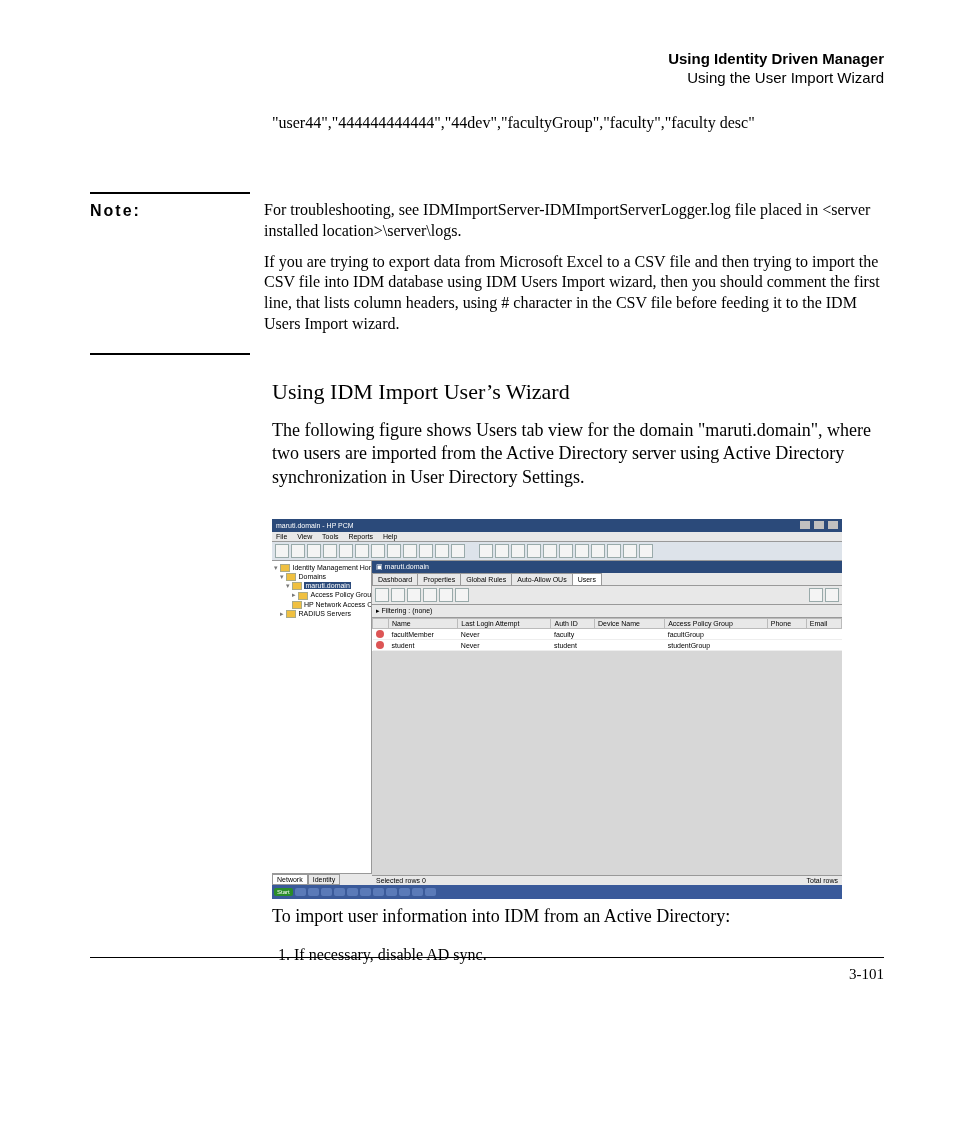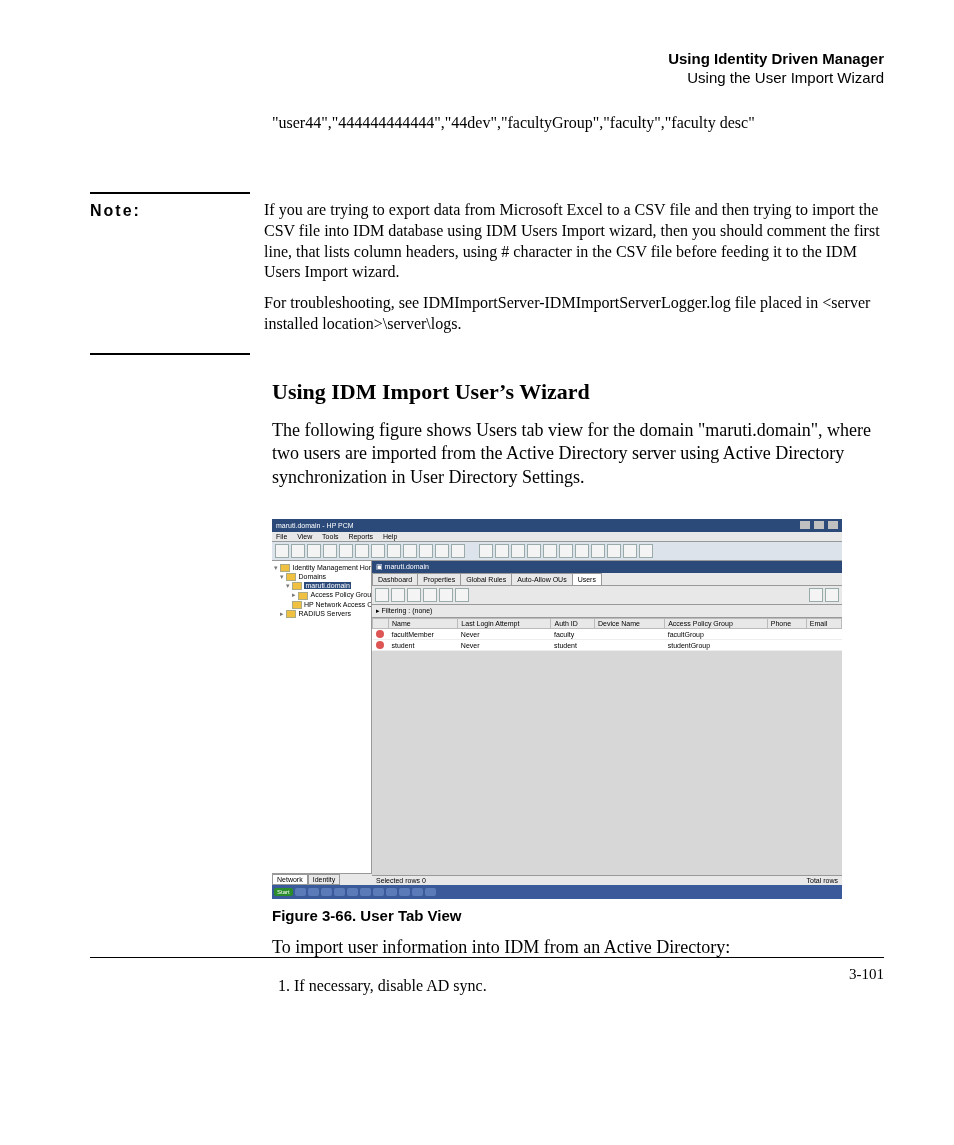--- a/index.html
+++ b/index.html
@@ -58,21 +58,21 @@
   }
   .note-body {
     flex: 1;
     padding: 8px 0 10px 0;
     font-size: 16px;
     line-height: 1.3;
   }
   .note-body p { margin: 0 0 10px 0; }
   .h3 {
     font-size: 22px;
-    font-weight: bold;
+    font-weight: normal;
     margin: 24px 0 14px 0;
   }
   .para {
     font-size: 18px;
     line-height: 1.3;
     margin: 0 0 18px 0;
   }
   
   .ss {
     width: 570px;
@@ -275,22 +275,22 @@
 
   <div class="body-col">
     <div class="code-line">"user44","444444444444","44dev","facultyGroup","faculty","faculty desc"</div>
   </div>
 
   <div class="note-row">
     <div class="note-label-col">
       <div class="note-label">Note:</div>
     </div>
     <div class="note-body">
+      <p>For troubleshooting, see IDMImportServer-IDMImportServerLogger.log file placed in &lt;server installed location&gt;\server\logs.</p>
       <p>If you are trying to export data from Microsoft Excel to a CSV file and then trying to import the CSV file into IDM database using IDM Users Import wizard, then you should comment the first line, that lists column headers, using # character in the CSV file before feeding it to the IDM Users Import wizard.</p>
-      <p>For troubleshooting, see IDMImportServer-IDMImportServerLogger.log file placed in &lt;server installed location&gt;\server\logs.</p>
     </div>
   </div>
 
   <div class="body-col">
     <div class="h3">Using IDM Import User’s Wizard</div>
     <p class="para">The following figure shows Users tab view for the domain "maruti.domain", where two users are imported from the Active Directory server using Active Directory synchronization in User Directory Settings.</p>
 
     <div class="ss">
 
       <div class="ss-titlebar">
@@ -447,21 +447,20 @@
         <div class="task-item">&nbsp;&nbsp;&nbsp;</div>
         <div class="task-item">&nbsp;&nbsp;&nbsp;</div>
         <div class="task-item">&nbsp;&nbsp;&nbsp;</div>
         <div class="task-item">&nbsp;&nbsp;&nbsp;</div>
         <div class="task-item">&nbsp;&nbsp;&nbsp;</div>
         <div class="task-item">&nbsp;&nbsp;&nbsp;</div>
         <div class="task-item">&nbsp;&nbsp;&nbsp;</div>
       </div>
     </div>
 
-    <div class="fig-caption">Figure 3-66. User Tab View</div>
 
     <p class="para">To import user information into IDM from an Active Directory:</p>
 
     <ol class="ol">
       <li>If necessary, disable AD sync.</li>
     </ol>
   </div>
 
   <div class="foot-rule"></div>
   <div class="page-num">3-101</div>

